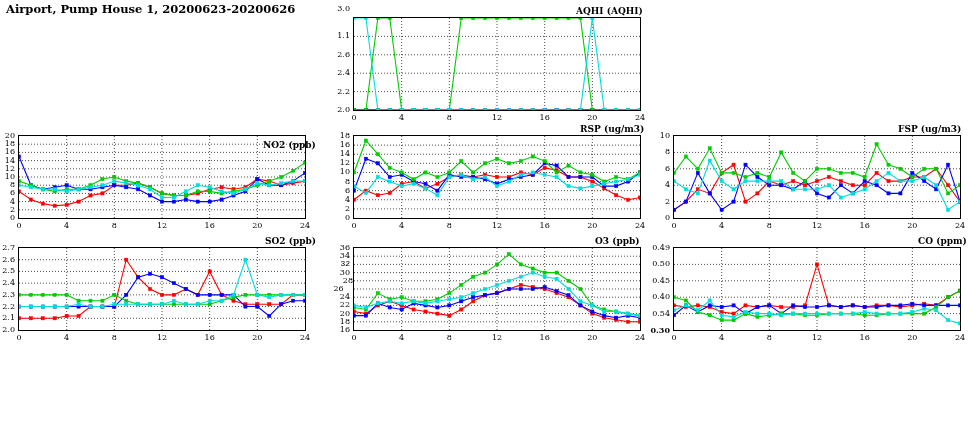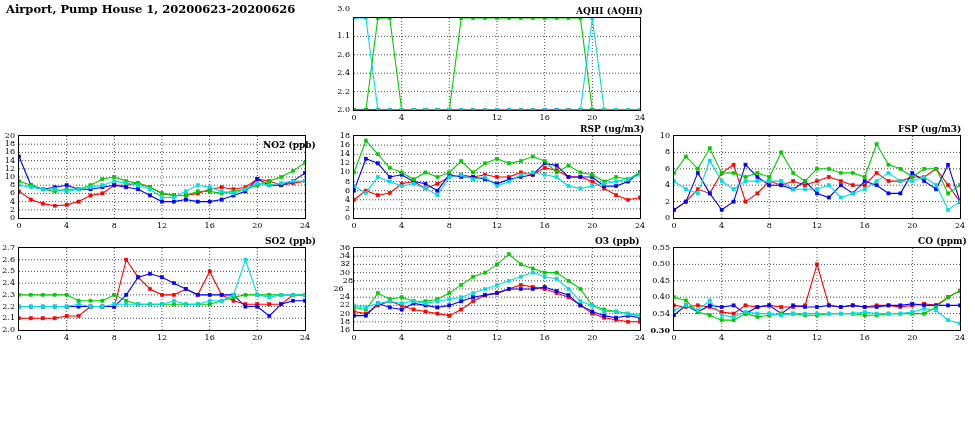--- a/index.html
+++ b/index.html
@@ -991,15 +991,15 @@
       <div class="tick-label xtick" style="left: 759.333px; top: 333px; width: 20px;">8</div>
       <div class="tick-label xtick" style="left: 807px; top: 333px; width: 20px;">12</div>
       <div class="tick-label xtick" style="left: 854.667px; top: 333px; width: 20px;">16</div>
       <div class="tick-label xtick" style="left: 902.333px; top: 333px; width: 20px;">20</div>
       <div class="tick-label xtick" style="left: 950px; top: 333px; width: 20px;">24</div>
       <div class="tick-label ytick" style="left: 647px; top: 325px; width: 23px; font-weight: bold;">0.30</div>
       <div class="tick-label ytick" style="left: 647px; top: 308.6px; width: 23px;">0.54</div>
       <div class="tick-label ytick" style="left: 647px; top: 292.2px; width: 23px;">0.40</div>
       <div class="tick-label ytick" style="left: 647px; top: 275.8px; width: 23px;">0.45</div>
       <div class="tick-label ytick" style="left: 647px; top: 259.4px; width: 23px;">0.50</div>
-      <div class="tick-label ytick" style="left: 647px; top: 243px; width: 23px;">0.55</div>
+      <div class="tick-label ytick" style="left: 647px; top: 243px; width: 23px;">0.49</div>
     </div>
 </div>
 
 </body></html>

